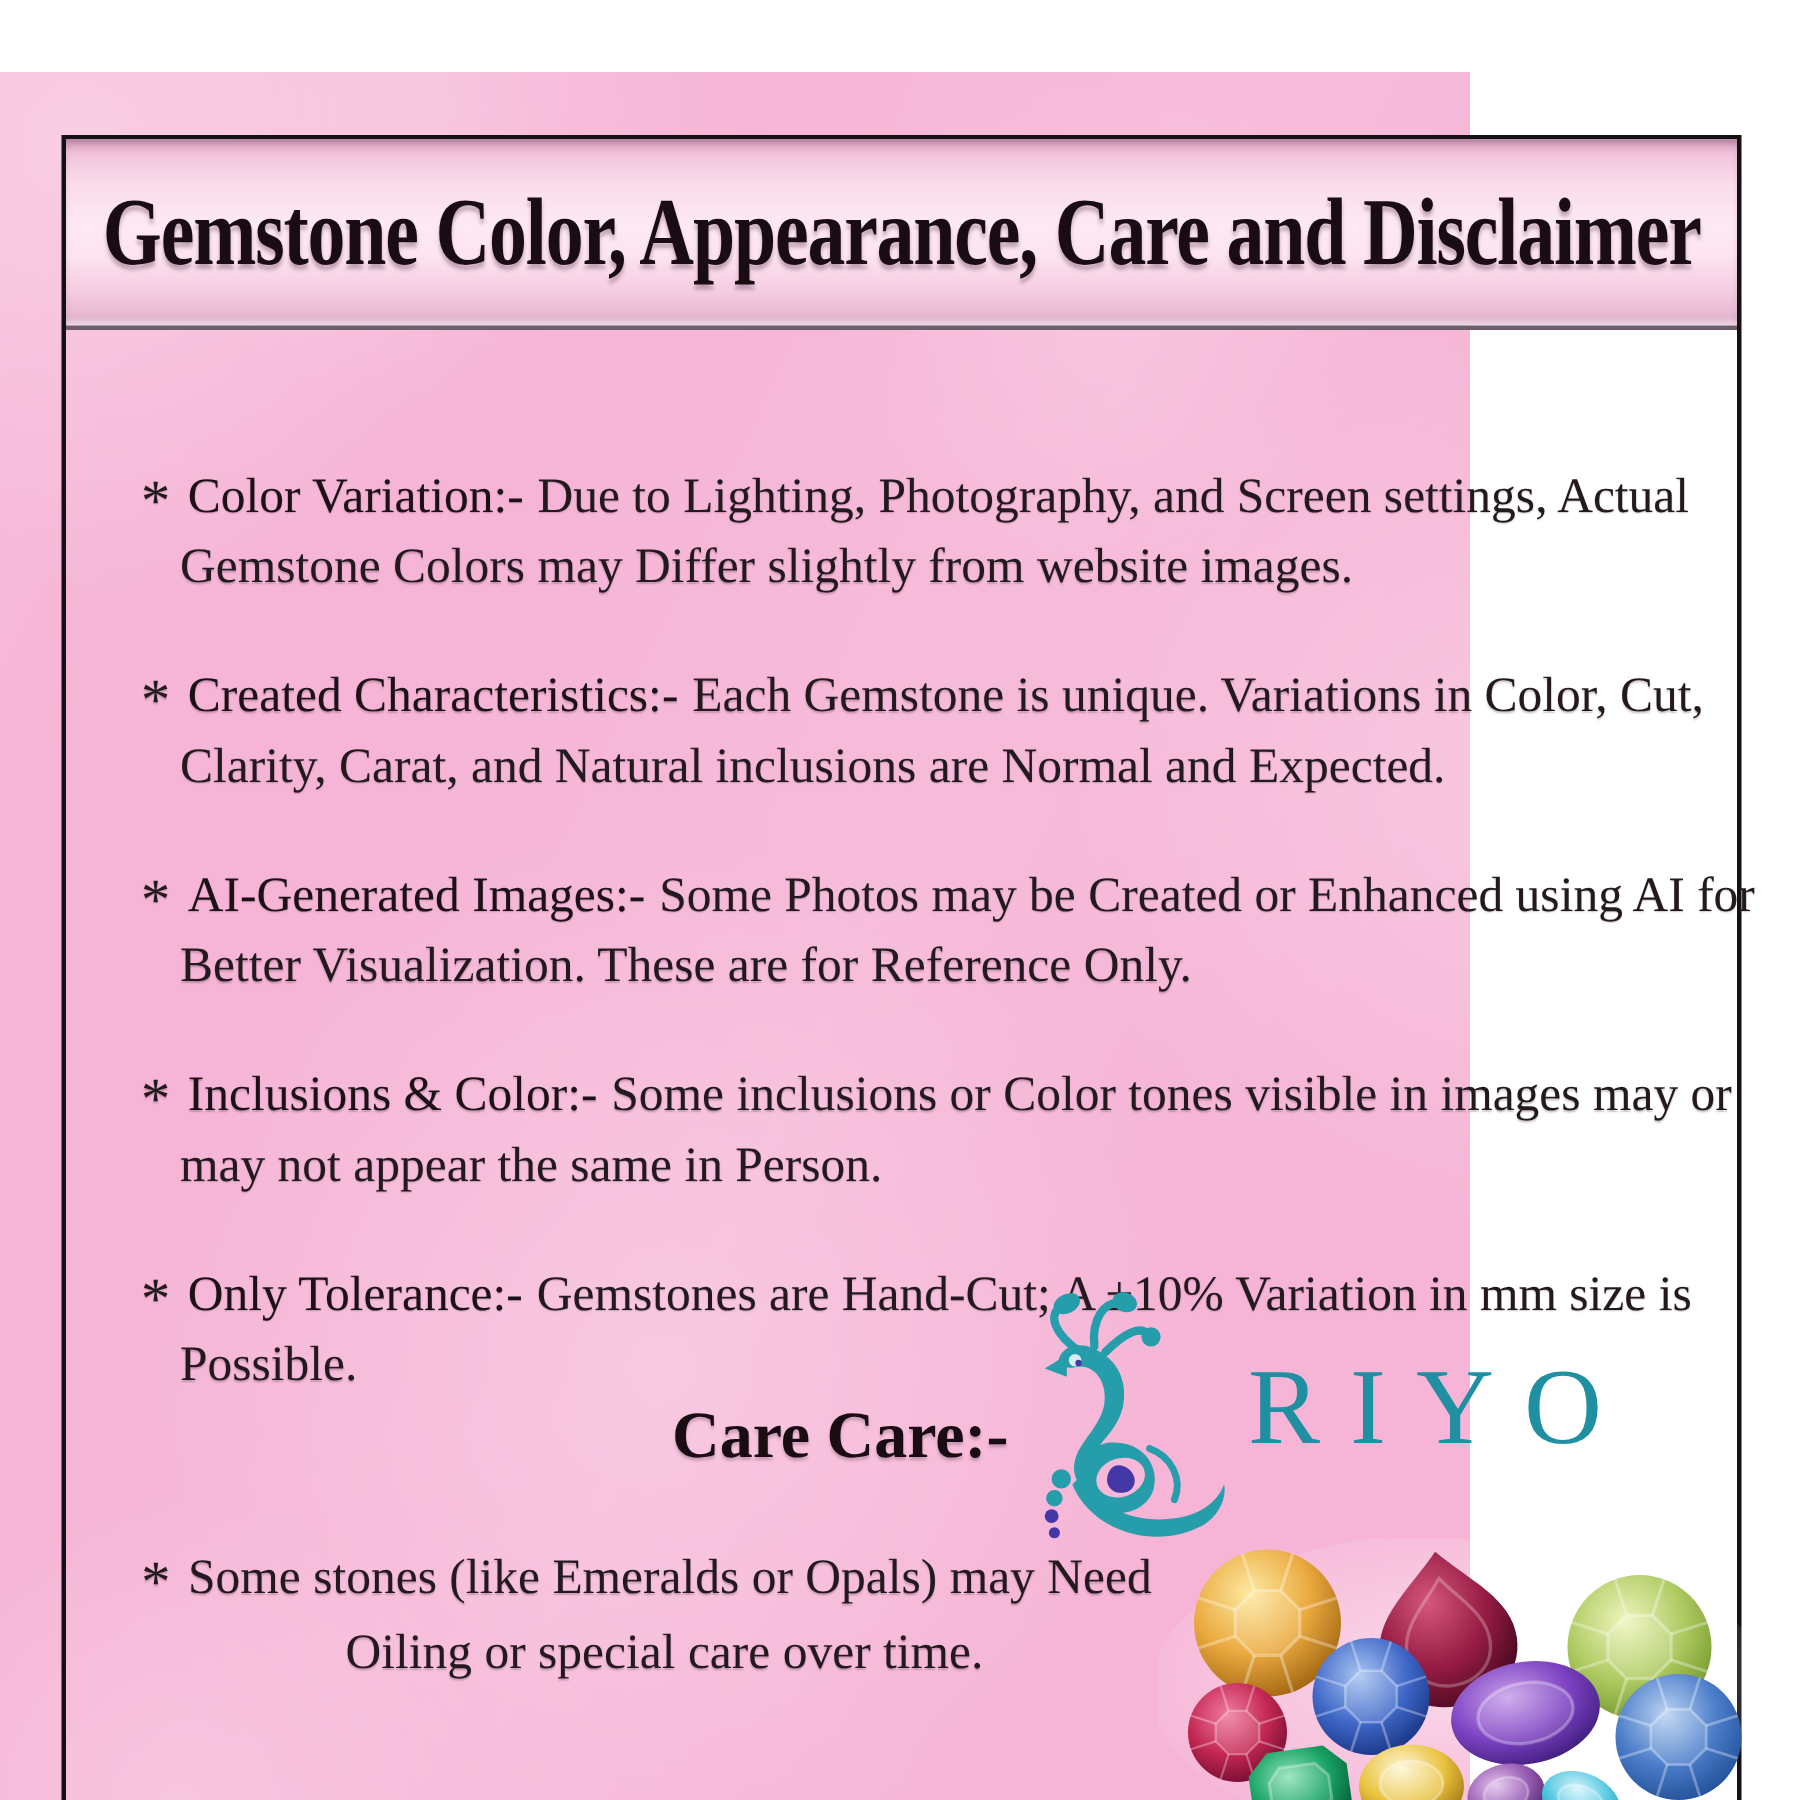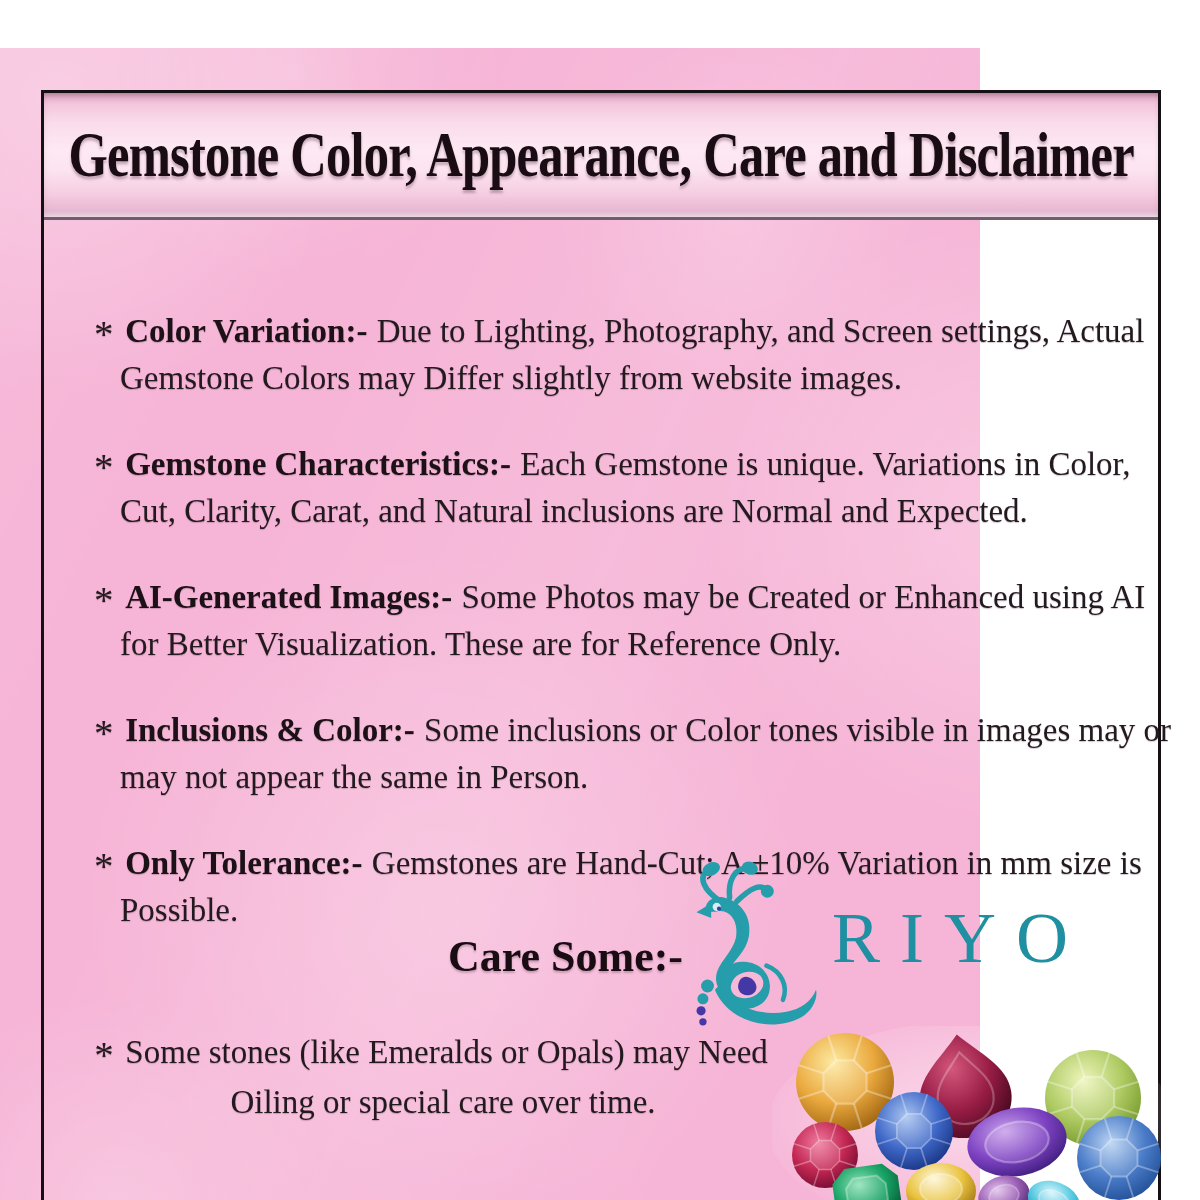--- a/index.html
+++ b/index.html
@@ -40,21 +40,21 @@
     display:inline-block;transform:scaleX(.79);letter-spacing:-1px;
     text-shadow:0 3px 3px rgba(110,70,95,.40);
   }
   .disclaimers{position:absolute;left:50px;top:212px;width:1078px;}
   .disc-item{
     margin:0 0 36px 0;font-size:33px;line-height:47px;color:#231a20;
     padding-left:26px;text-indent:-26px;
     text-shadow:0 1px 1px rgba(100,60,80,.30);
   }
   .star{display:inline-block;font-size:1.18em;transform:translateY(.14em);margin-right:.30em;text-indent:0;}
-  .disc-label{font-weight:700;margin-right:.28em;color:#1d1118;}
+  .disc-label{font-weight:400;margin-right:.28em;color:#1d1118;}
   .care-heading{
     position:absolute;left:404px;top:838px;
     font-size:44px;font-weight:700;color:#190c12;white-space:nowrap;
     text-shadow:0 2px 2px rgba(110,70,95,.35);
   }
   .care-list{position:absolute;left:50px;top:932px;width:710px;font-size:33px;line-height:50px;color:#231a20;}
   .care-item{
     margin:0 0 7px 0;padding-left:24px;text-indent:-24px;
     text-shadow:0 1px 1px rgba(100,60,80,.30);
   }
@@ -74,34 +74,34 @@
 
     <div class="titlebar">
       <span class="title-text">Gemstone Color, Appearance, Care and Disclaimer</span>
     </div>
 
     <div class="disclaimers">
       <p class="disc-item">
         <span class="star">*</span><b class="disc-label">Color Variation:-</b><span class="disc-text">Due to Lighting, Photography, and Screen settings, Actual Gemstone Colors may Differ slightly from website images.</span>
       </p>
       <p class="disc-item">
-        <span class="star">*</span><b class="disc-label">Gemstone Characteristics:-</b><span class="disc-text">Each Gemstone is unique. Variations in Color, Cut, Clarity, Carat, and Natural inclusions are Normal and Expected.</span>
+        <span class="star">*</span><b class="disc-label">Created Characteristics:-</b><span class="disc-text">Each Gemstone is unique. Variations in Color, Cut, Clarity, Carat, and Natural inclusions are Normal and Expected.</span>
       </p>
       <p class="disc-item">
         <span class="star">*</span><b class="disc-label">AI-Generated Images:-</b><span class="disc-text">Some Photos may be Created or Enhanced using AI for Better Visualization. These are for Reference Only.</span>
       </p>
       <p class="disc-item">
         <span class="star">*</span><b class="disc-label">Inclusions &amp; Color:-</b><span class="disc-text">Some inclusions or Color tones visible in images may or may not appear the same in Person.</span>
       </p>
       <p class="disc-item">
         <span class="star">*</span><b class="disc-label">Only Tolerance:-</b><span class="disc-text">Gemstones are Hand-Cut; A ±10% Variation in mm size is Possible.</span>
       </p>
     </div>
 
-    <div class="care-heading">Care Some:-</div>
+    <div class="care-heading">Care Care:-</div>
 
     <div class="care-list">
       <p class="care-item care-item-wrap">
         <span class="star">*</span><span>Some stones (like Emeralds or Opals) may Need Oiling or special care over time.</span>
       </p>
     </div>
 
     <svg class="brand-logo" viewBox="0 0 160 200" xmlns="http://www.w3.org/2000/svg">
       <g fill="none" stroke="#259daa" stroke-linecap="round">
         <path d="M50,46 C32,34 24,18 38,12" stroke-width="6"></path>

